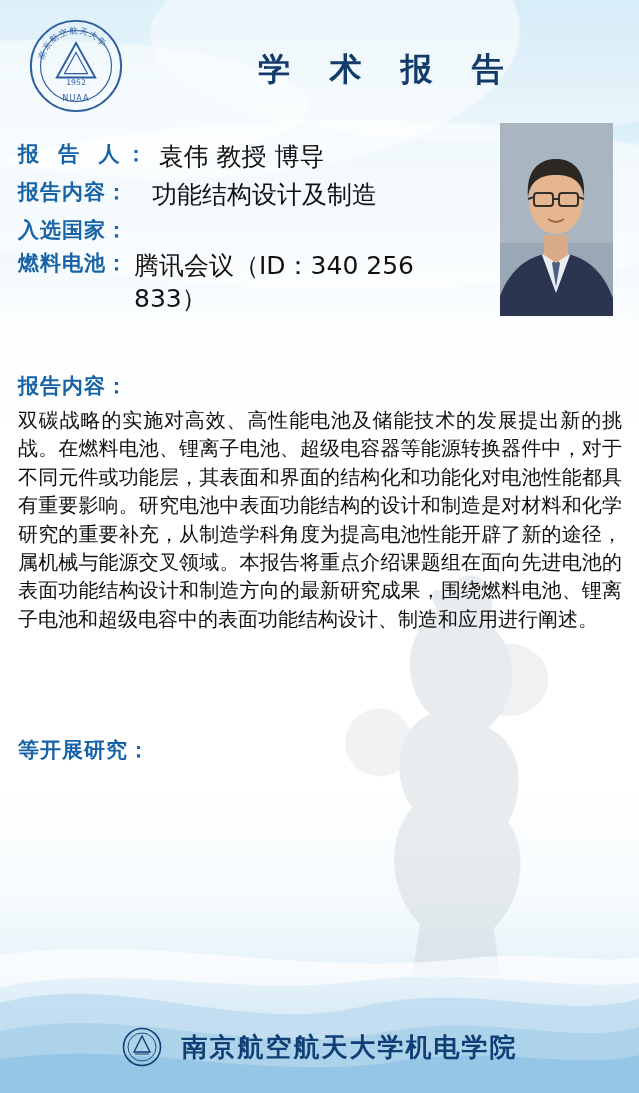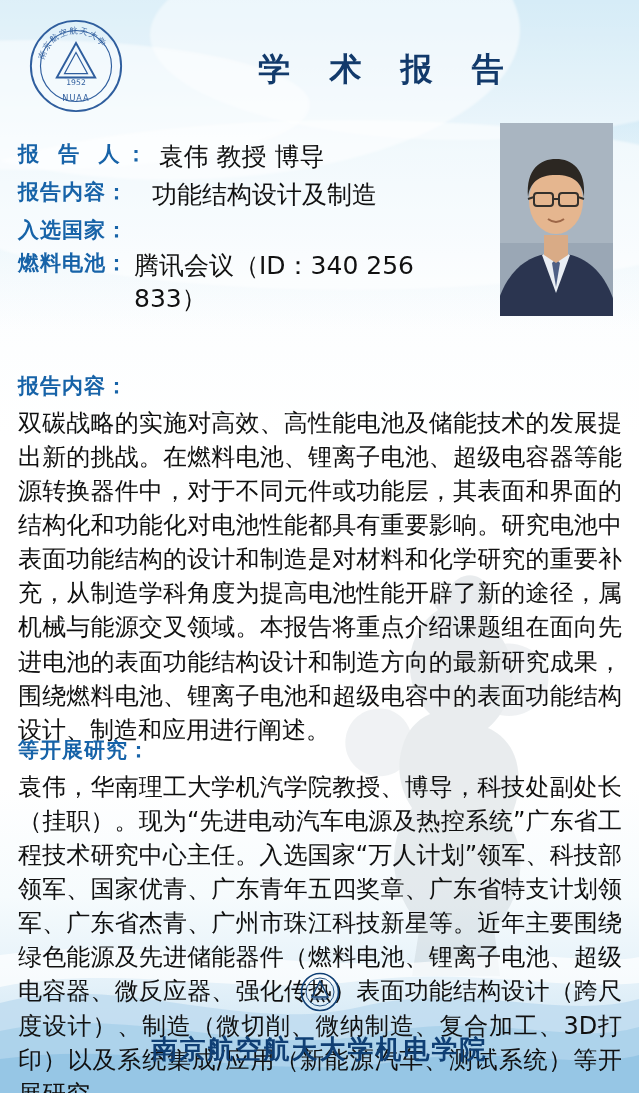--- a/index.html
+++ b/index.html
@@ -152,40 +152,39 @@
   }
   .section-title {
     color: #1763a8;
     font-size: 21px;
     font-weight: bold;
     letter-spacing: 1px;
     margin-bottom: 6px;
   }
   .section-body {
     color: #101010;
-    font-size: 24px;
+    font-size: 20px;
     line-height: 1.42;
     text-align: justify;
     text-justify: inter-ideograph;
     font-family: "DejaVu Sans", "Liberation Sans", sans-serif;
   }
   #content-section { top: 336px; }
   #bio-section { top: 700px; }
 
   
   .footer {
     position: absolute;
     left: 0;
     bottom: 26px;
     width: 639px;
     display: flex;
     align-items: center;
     justify-content: center;
     gap: 20px;
-    flex-direction: column;
   }
   .footer-logo {
     width: 40px;
     height: 40px;
     flex: 0 0 auto;
   }
   .footer-text {
     font-family: "DejaVu Serif", "Liberation Serif", serif;
     font-size: 26px;
     font-weight: bold;
@@ -287,21 +286,20 @@
     </div>
   </div>
 
   <div class="section" id="content-section">
     <div class="section-title">报告内容：</div>
     <div class="section-body">双碳战略的实施对高效、高性能电池及储能技术的发展提出新的挑战。在燃料电池、锂离子电池、超级电容器等能源转换器件中，对于不同元件或功能层，其表面和界面的结构化和功能化对电池性能都具有重要影响。研究电池中表面功能结构的设计和制造是对材料和化学研究的重要补充，从制造学科角度为提高电池性能开辟了新的途径，属机械与能源交叉领域。本报告将重点介绍课题组在面向先进电池的表面功能结构设计和制造方向的最新研究成果，围绕燃料电池、锂离子电池和超级电容中的表面功能结构设计、制造和应用进行阐述。</div>
   </div>
 
   <div class="section" id="bio-section">
     <div class="section-title">等开展研究：</div>
-    <div class="section-body">袁伟，华南理工大学机汽学院教授、博导，科技处副处长（挂职）。现为“先进电动汽车电源及热控系统”广东省工程技术研究中心主任。入选国家“万人计划”领军、科技部领军、国家优青、广东青年五四奖章、广东省特支计划领军、广东省杰青、广州市珠江科技新星等。近年主要围绕绿色能源及先进储能器件（燃料电池、锂离子电池、超级电容器、微反应器、强化传热）表面功能结构设计（跨尺度设计）、制造（微切削、微纳制造、复合加工、3D打印）以及系统集成/应用（新能源汽车、测试系统）等开展研究。</div>
   </div>
 
   <div class="footer">
     <svg class="footer-logo" viewBox="0 0 40 40" xmlns="http://www.w3.org/2000/svg">
       <circle cx="20" cy="20" r="18.5" fill="none" stroke="#0f3f74" stroke-width="1.6"></circle>
       <circle cx="20" cy="20" r="14" fill="none" stroke="#0f3f74" stroke-width="0.9"></circle>
       <path d="M20 9 L28 25 L12 25 Z" fill="none" stroke="#0f3f74" stroke-width="1.4"></path>
       <path d="M13 27 h14" stroke="#0f3f74" stroke-width="1"></path>
     </svg>
     <div class="footer-text">南京航空航天大学机电学院</div>

